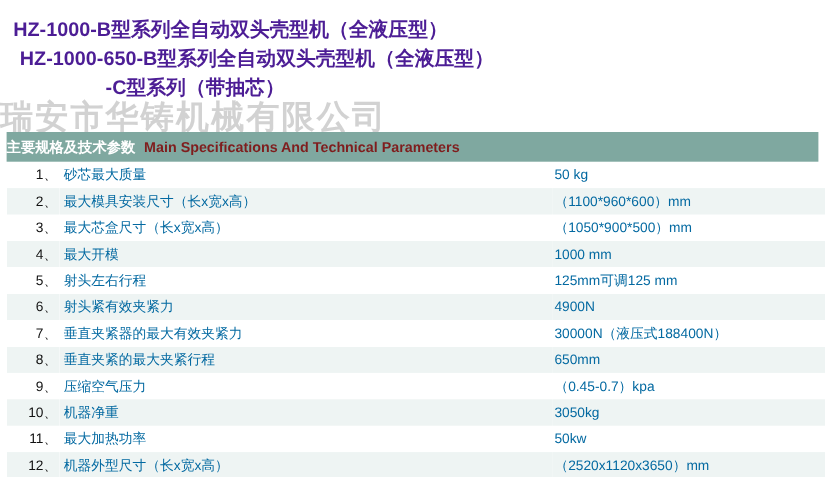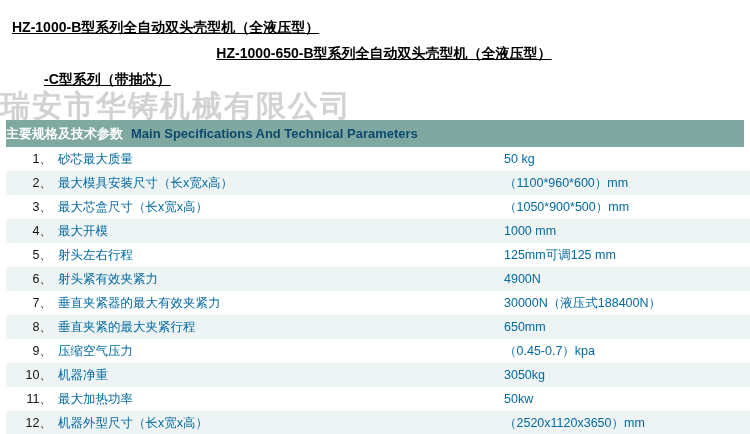--- a/index.html
+++ b/index.html
@@ -21,30 +21,29 @@
     height: 434px;
   }
 
   
   .title-block {
     padding: 14px 0 0 0;
     text-align: left;
   }
   .title-line {
     font-weight: bold;
-    font-size: 14px;
+    font-size: 18px;
     letter-spacing: 0px;
     line-height: 26px;
-    color: #000000;
-    white-space: nowrap;
-    text-decoration: underline;
+    color: #4c1d95;
+    white-space: nowrap;
   }
   .title-line.l1 { padding-left: 12px; }
-  .title-line.l2 { padding-left: 18px; text-align: center; }
-  .title-line.l3 { padding-left: 44px; }
+  .title-line.l2 { padding-left: 18px; }
+  .title-line.l3 { padding-left: 96px; }
 
   
   .watermark {
     position: absolute;
     top: 86px;
     left: 0;
     width: 750px;
     text-align: left;
     font-size: 30px;
     font-weight: bold;
@@ -67,21 +66,21 @@
     position: relative;
     z-index: 6;
   }
   .section-bar .cn {
     color: #ffffff;
     font-size: 13px;
     font-weight: bold;
     white-space: nowrap;
   }
   .section-bar .en {
-    color: #0c4a6e;
+    color: #7f1d1d;
     font-size: 13px;
     font-weight: bold;
     white-space: nowrap;
     margin-left: 8px;
     font-family: "Liberation Sans", sans-serif;
   }
 
   
   .spec-table {
     margin: 0 6px;

